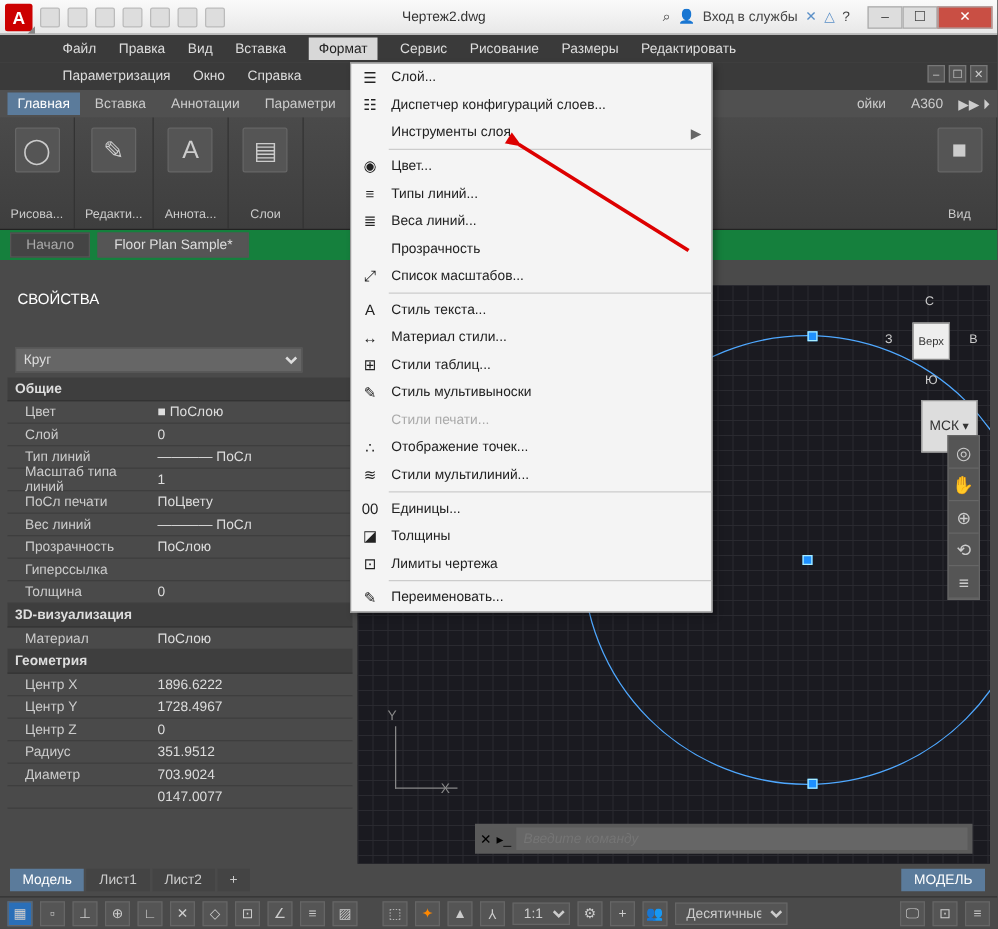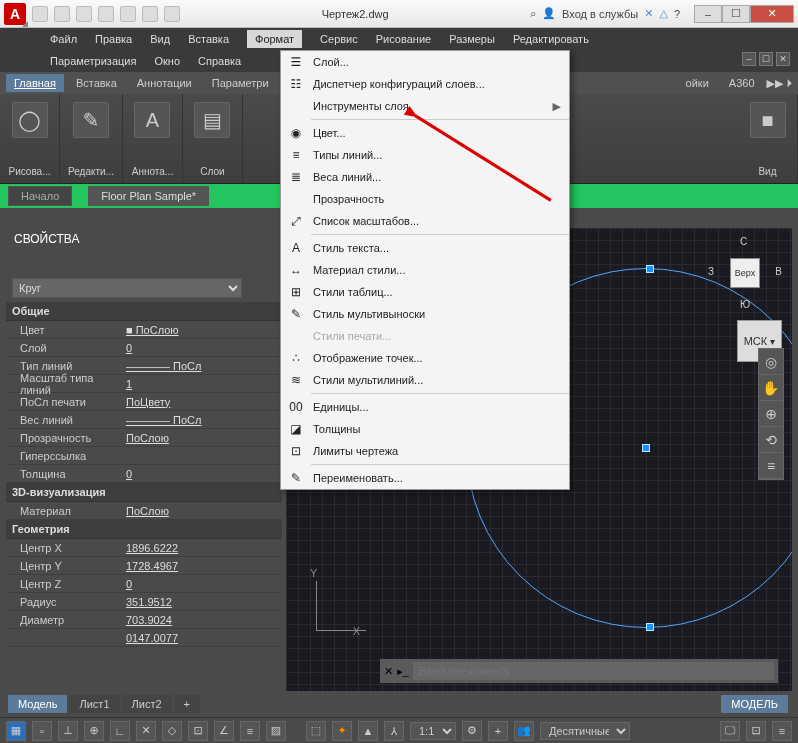--- a/index.html
+++ b/index.html
@@ -15,36 +15,36 @@
 .win-btn { width: 28px; height: 18px; background: #ddd; border: 1px solid #aaa; display:flex;align-items:center;justify-content:center; }
 .win-close { background: #c94f44; color: #fff; width: 44px; }
 .menubar { height: 22px; background: #3a3a3a; display: flex; align-items: center; padding: 0 50px 0 50px; gap: 18px; color: #ddd; }
 .menubar2 { height: 22px; background: #3a3a3a; display: flex; align-items: center; padding: 0 50px 0 50px; gap: 18px; color: #ddd; }
 .menu-item { cursor: default; }
 .menu-item.active { background: #d8d8d8; color: #222; padding: 3px 8px; }
 .doc-controls { position: absolute; right: 8px; top: 52px; display: flex; gap: 3px; color: #ccc; }
 .doc-ctrl { width: 14px; height: 14px; background: #555; border:1px solid #777; font-size:9px; display:flex; align-items:center; justify-content:center;}
 .ribbon-tabs { height: 22px; background: #505050; display: flex; align-items: center; padding: 0 6px; gap: 4px; color: #ccc; }
 .rtab { padding: 3px 8px; }
-.rtab.active { background: #5b7b9b; color: #fff; text-decoration: underline; }
+.rtab.active { background: #5b7b9b; color: #fff; }
 .ribbon { height: 90px; background: linear-gradient(#4a4a4a,#3e3e3e); display: flex; border-bottom:1px solid #222;}
 .rpanel { border-right: 1px solid #333; padding: 4px 8px; display:flex; flex-direction:column; align-items:center; justify-content:space-between; color:#ccc; min-width:60px;}
 .rpanel-icon { width: 36px; height: 36px; border:1px solid #666; background:#555; border-radius:2px; margin-top:4px; display:flex;align-items:center;justify-content:center;font-size:20px;color:#ccc;}
 .rpanel-lbl { font-size:10px; margin-bottom:2px;}
-.filetabs { height: 24px; background: #22c55e; display:flex; align-items:center; padding:0 8px; gap:16px; color:#aaa;}
+.filetabs { height: 24px; background: #15803d; display:flex; align-items:center; padding:0 8px; gap:6px; color:#aaa;}
 .ftab { padding:3px 12px; background:#444; border:1px solid #555;}
 .ftab.active { background:#555; color:#ddd;}
 .props-panel { position:absolute; left:6px; top:228px; width:276px; background:#4a4a4a; color:#ddd;}
 .props-title { padding:4px 8px; font-size:12px; color:#fff;}
 .props-select { margin:4px 6px; }
 .props-select select { width: 230px; background:#666; color:#ddd; border:1px solid #555; padding:2px;margin-top:24px;}
 .prop-group { font-weight:bold; padding:3px 6px; background:#3e3e3e; border-bottom:1px solid #333;}
 .prop-row { display:flex; border-bottom:1px solid #3e3e3e; height:18px; align-items:center;}
 .prop-key { width:120px; padding-left:14px; color:#ccc;}
-.prop-val { flex:1; color:#ddd;text-decoration:underline;}
+.prop-val { flex:1; color:#ddd;}
 .canvas { position:absolute; left:286px; top:228px; right:6px; bottom:52px; background:#1a1a20; overflow:hidden;}
 .grid { position:absolute; inset:0; background-image: linear-gradient(#2a2a30 1px,transparent 1px),linear-gradient(90deg,#2a2a30 1px,transparent 1px); background-size:12px 12px;}
 .circle-sel { position:absolute; left:180px; top:40px; width:360px; height:360px; border:1.5px solid #4fa8ff; border-radius:50%;}
 .grip { position:absolute; width:8px; height:8px; background:#1e90ff; border:1px solid #aef;}
 .menu-dropdown { position:absolute; left:280px; top:50px; width:290px; background:#f4f4f4; border:1px solid #999; box-shadow:3px 3px 6px rgba(0,0,0,0.4); z-index:100;}
 .mrow { display:flex; align-items:center; height:22px; padding:0 8px 0 4px; color:#222;}
 .mrow.disabled { color:#aaa;}
 .micon { width:22px; height:18px; margin-right:6px; display:flex;align-items:center;justify-content:center; font-size:12px;}
 .msep { height:1px; background:#ccc; margin:2px 0 2px 30px;}
 .marrow { margin-left:auto; color:#666;}

